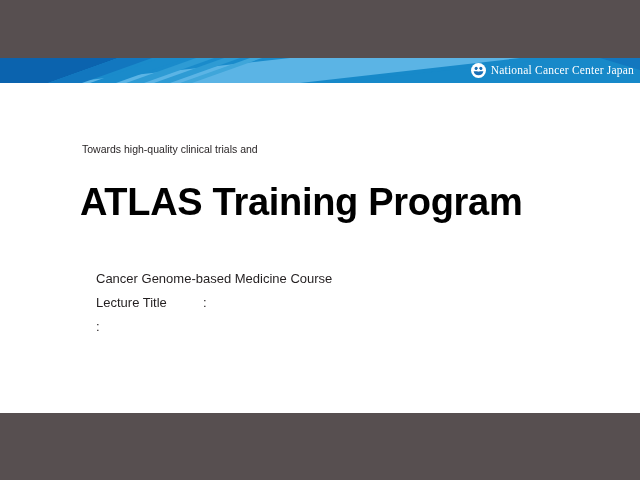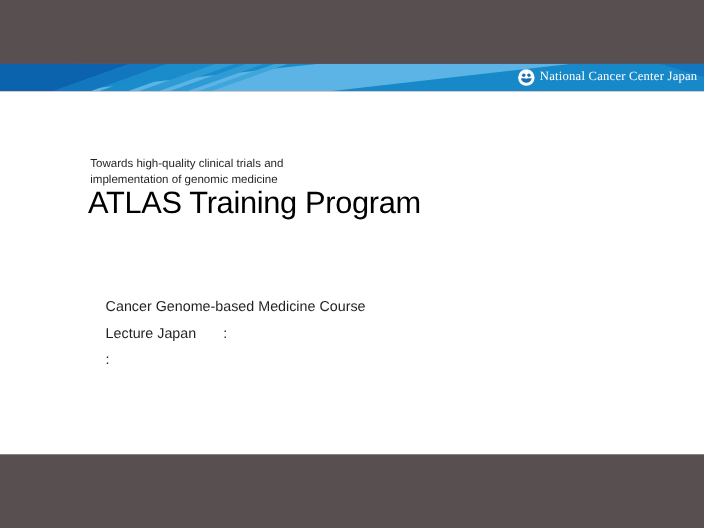--- a/index.html
+++ b/index.html
@@ -11,21 +11,21 @@
     width: 640px;
     height: 480px;
     overflow: hidden;
     font-family: "Liberation Sans", sans-serif;
   }
 
   .slide {
     position: relative;
     width: 640px;
     height: 480px;
-    background: #b91c1c;
+    background: #000000;
     overflow: hidden;
   }
 
   
   .top-band {
     position: absolute;
     left: 0;
     top: 0;
     width: 640px;
     height: 58px;
@@ -96,23 +96,23 @@
     width: 420px;
     font-size: 10.5px;
     line-height: 14px;
     color: #231F20;
   }
   .subtitle div { white-space: nowrap; }
 
   .main-title {
     position: absolute;
     left: 80px;
-    top: 88px;
-    font-size: 28px;
-    font-weight: normal;
+    top: 100px;
+    font-size: 38px;
+    font-weight: bold;
     color: #000000;
     letter-spacing: -0.3px;
     line-height: 1;
     white-space: nowrap;
   }
 
   .details {
     position: absolute;
     left: 96px;
     top: 184px;
@@ -182,30 +182,29 @@
         <circle cx="6.5" cy="6.0" r="1.5" fill="#ffffff"></circle>
       </svg>
     </span>
     <span class="logo-text">National Cancer Center Japan</span>
   </div>
 
   <div class="content">
 
     <div class="subtitle">
       <div>Towards high-quality clinical trials and</div>
-      <div>implementation of genomic medicine</div>
     </div>
 
     <div class="main-title">ATLAS Training Program</div>
 
     <div class="details">
       <div class="detail-course">Cancer Genome-based Medicine Course</div>
 
       <div class="detail-row">
-        <span class="detail-label">Lecture Japan</span>
+        <span class="detail-label">Lecture Title</span>
         <span class="detail-colon">:</span>
       </div>
 
       <div class="detail-row">
         <span class="detail-colon">:</span>
       </div>
     </div>
 
   </div>
 

